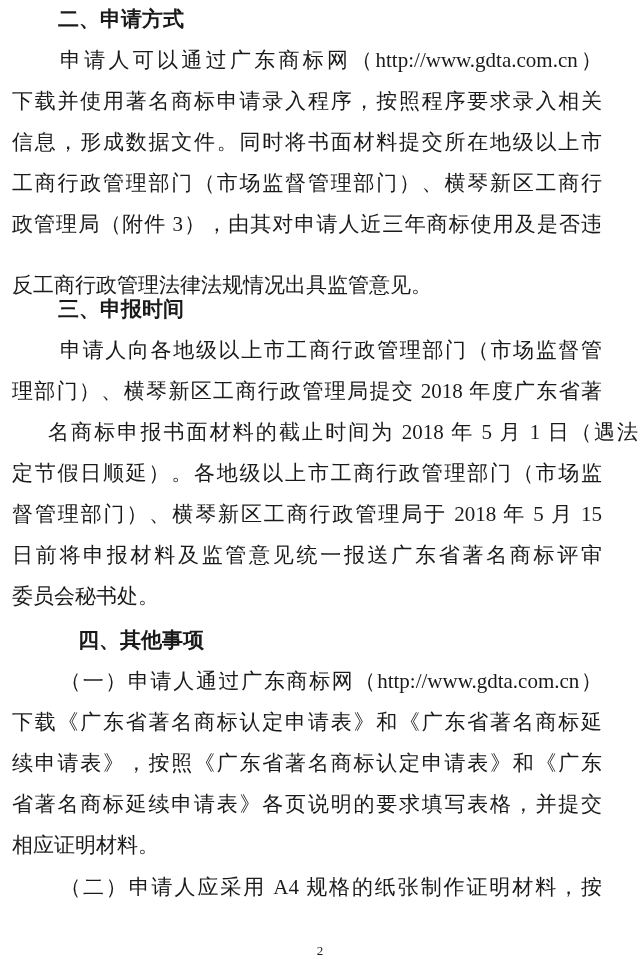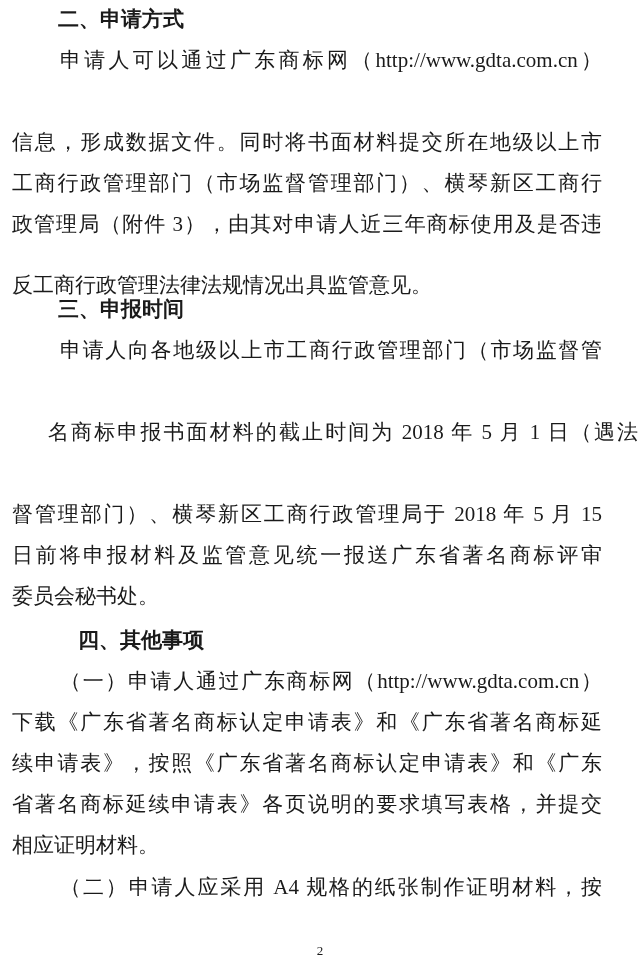--- a/index.html
+++ b/index.html
@@ -37,28 +37,31 @@
       font-size: 13px;
     }
   </style>
 </head>
 <body>
 
 <div class="page">
 
   <div class="heading" style="left:58px; top:4px;">二、申请方式</div>
   <div class="line indent" style="top:45px;">申请人可以通过广东商标网（http://www.gdta.com.cn）</div>
+  <div class="line" style="top:86px;">下载并使用著名商标申请录入程序，按照程序要求录入相关</div>
   <div class="line" style="top:127px;">信息，形成数据文件。同时将书面材料提交所在地级以上市</div>
   <div class="line" style="top:168px;">工商行政管理部门（市场监督管理部门）、横琴新区工商行</div>
   <div class="line" style="top:209px;">政管理局（附件 3），由其对申请人近三年商标使用及是否违</div>
   <div class="line last" style="top:250px;margin-top:20px;">反工商行政管理法律法规情况出具监管意见。</div>
 
   <div class="heading" style="left:58px; top:294px;">三、申报时间</div>
   <div class="line indent" style="top:335px;">申请人向各地级以上市工商行政管理部门（市场监督管</div>
+  <div class="line" style="top:376px;">理部门）、横琴新区工商行政管理局提交 2018 年度广东省著</div>
   <div class="line" style="top:417px;margin-left:36px;">名商标申报书面材料的截止时间为 2018 年 5 月 1 日（遇法</div>
+  <div class="line" style="top:458px;">定节假日顺延）。各地级以上市工商行政管理部门（市场监</div>
   <div class="line" style="top:499px;">督管理部门）、横琴新区工商行政管理局于 2018 年 5 月 15</div>
   <div class="line" style="top:540px;">日前将申报材料及监管意见统一报送广东省著名商标评审</div>
   <div class="line last" style="top:581px;">委员会秘书处。</div>
 
   <div class="heading" style="left:78px; top:625px;">四、其他事项</div>
   <div class="line indent" style="top:666px;">（一）申请人通过广东商标网（http://www.gdta.com.cn）</div>
   <div class="line" style="top:707px;">下载《广东省著名商标认定申请表》和《广东省著名商标延</div>
   <div class="line" style="top:748px;">续申请表》，按照《广东省著名商标认定申请表》和《广东</div>
   <div class="line last" style="top:830px;">相应证明材料。</div>
   <div class="line" style="top:789px;">省著名商标延续申请表》各页说明的要求填写表格，并提交</div>

